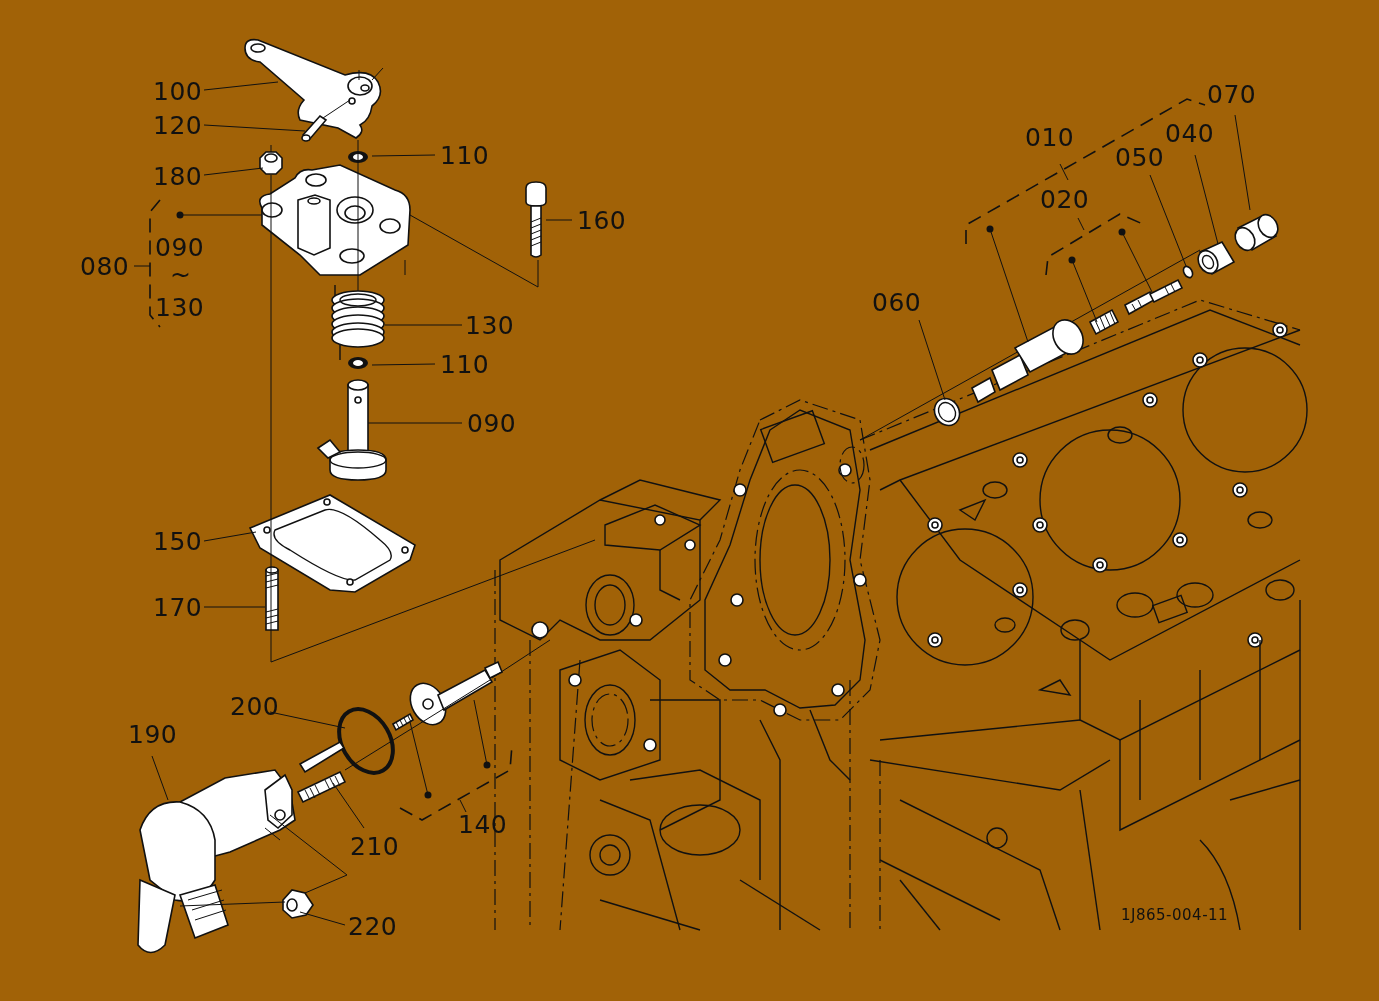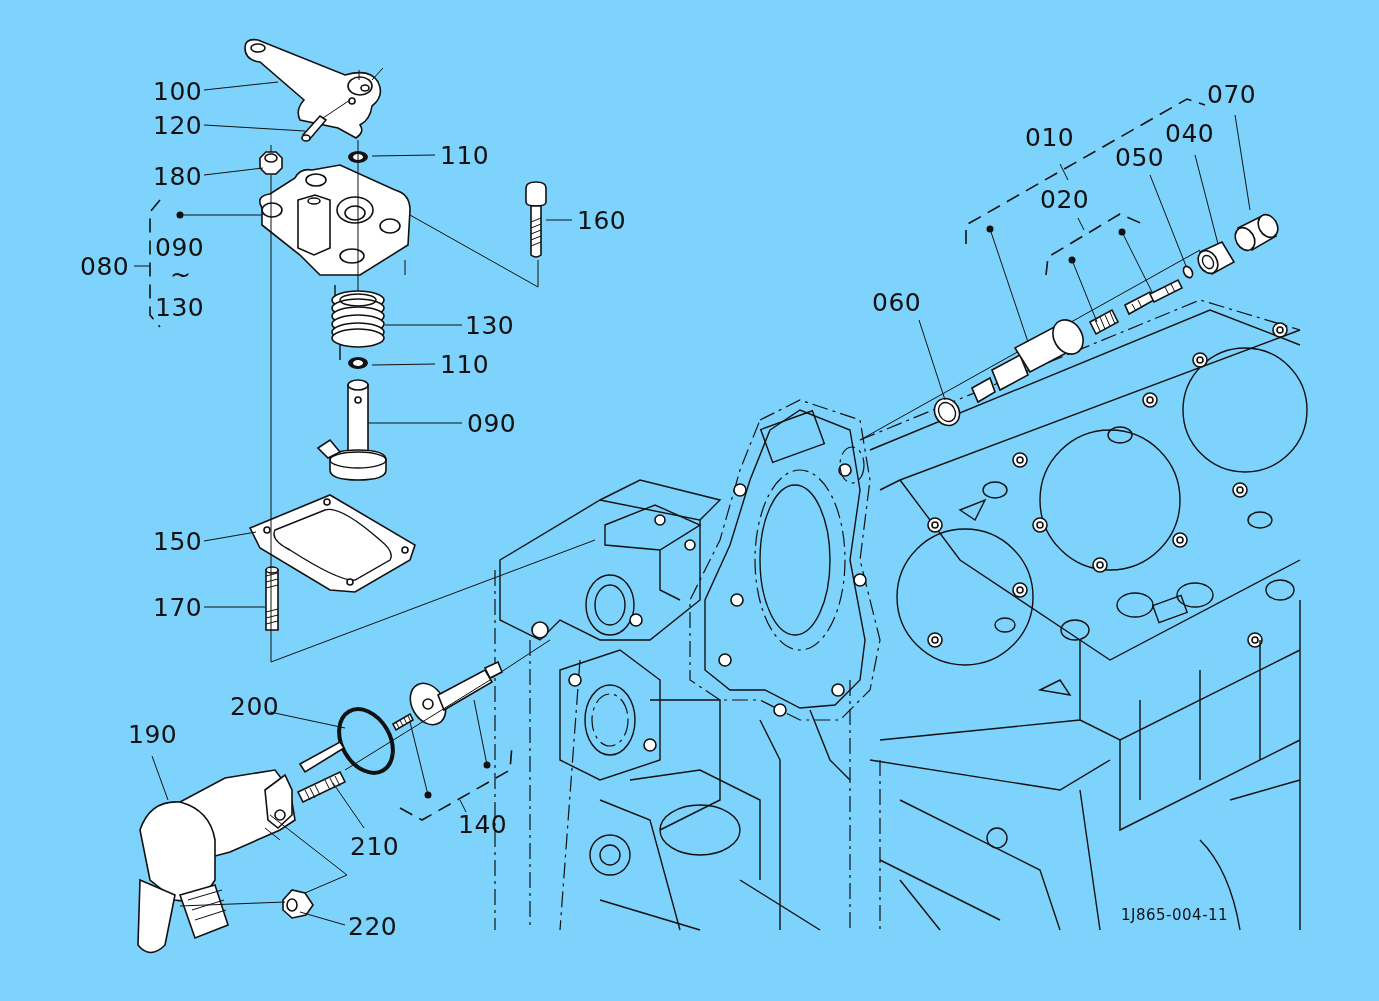--- a/index.html
+++ b/index.html
@@ -1,16 +1,16 @@
 <!DOCTYPE html>
 <html><head>
 <meta charset="utf-8">
 <style>
   html, body { margin:0; padding:0; background:#ffffff; }
-  #canvas { position:relative; width:1379px; height:1001px; overflow:hidden; background:#7dd3fc; }
+  #canvas { position:relative; width:1379px; height:1001px; overflow:hidden; background:#a16207; }
   #canvas svg { position:absolute; left:0; top:0; }
   .lbl { font-family:"DejaVu Sans", sans-serif; font-size:25px; fill:#111; letter-spacing:0.5px; }
   .code { font-family:"DejaVu Sans", sans-serif; font-size:15px; fill:#111; letter-spacing:0.5px; }
   .ln { stroke:#111; stroke-width:1.4; fill:none; }
   .pt { stroke:#111; stroke-width:1.6; fill:#fff; }
   .thin { stroke:#111; stroke-width:1; fill:none; }
   .dash { stroke:#111; stroke-width:1.6; fill:none; stroke-dasharray:14 8; }
   .dashdot { stroke:#111; stroke-width:1.2; fill:none; stroke-dasharray:16 5 3 5; }
   .dot { fill:#111; }
 </style>

